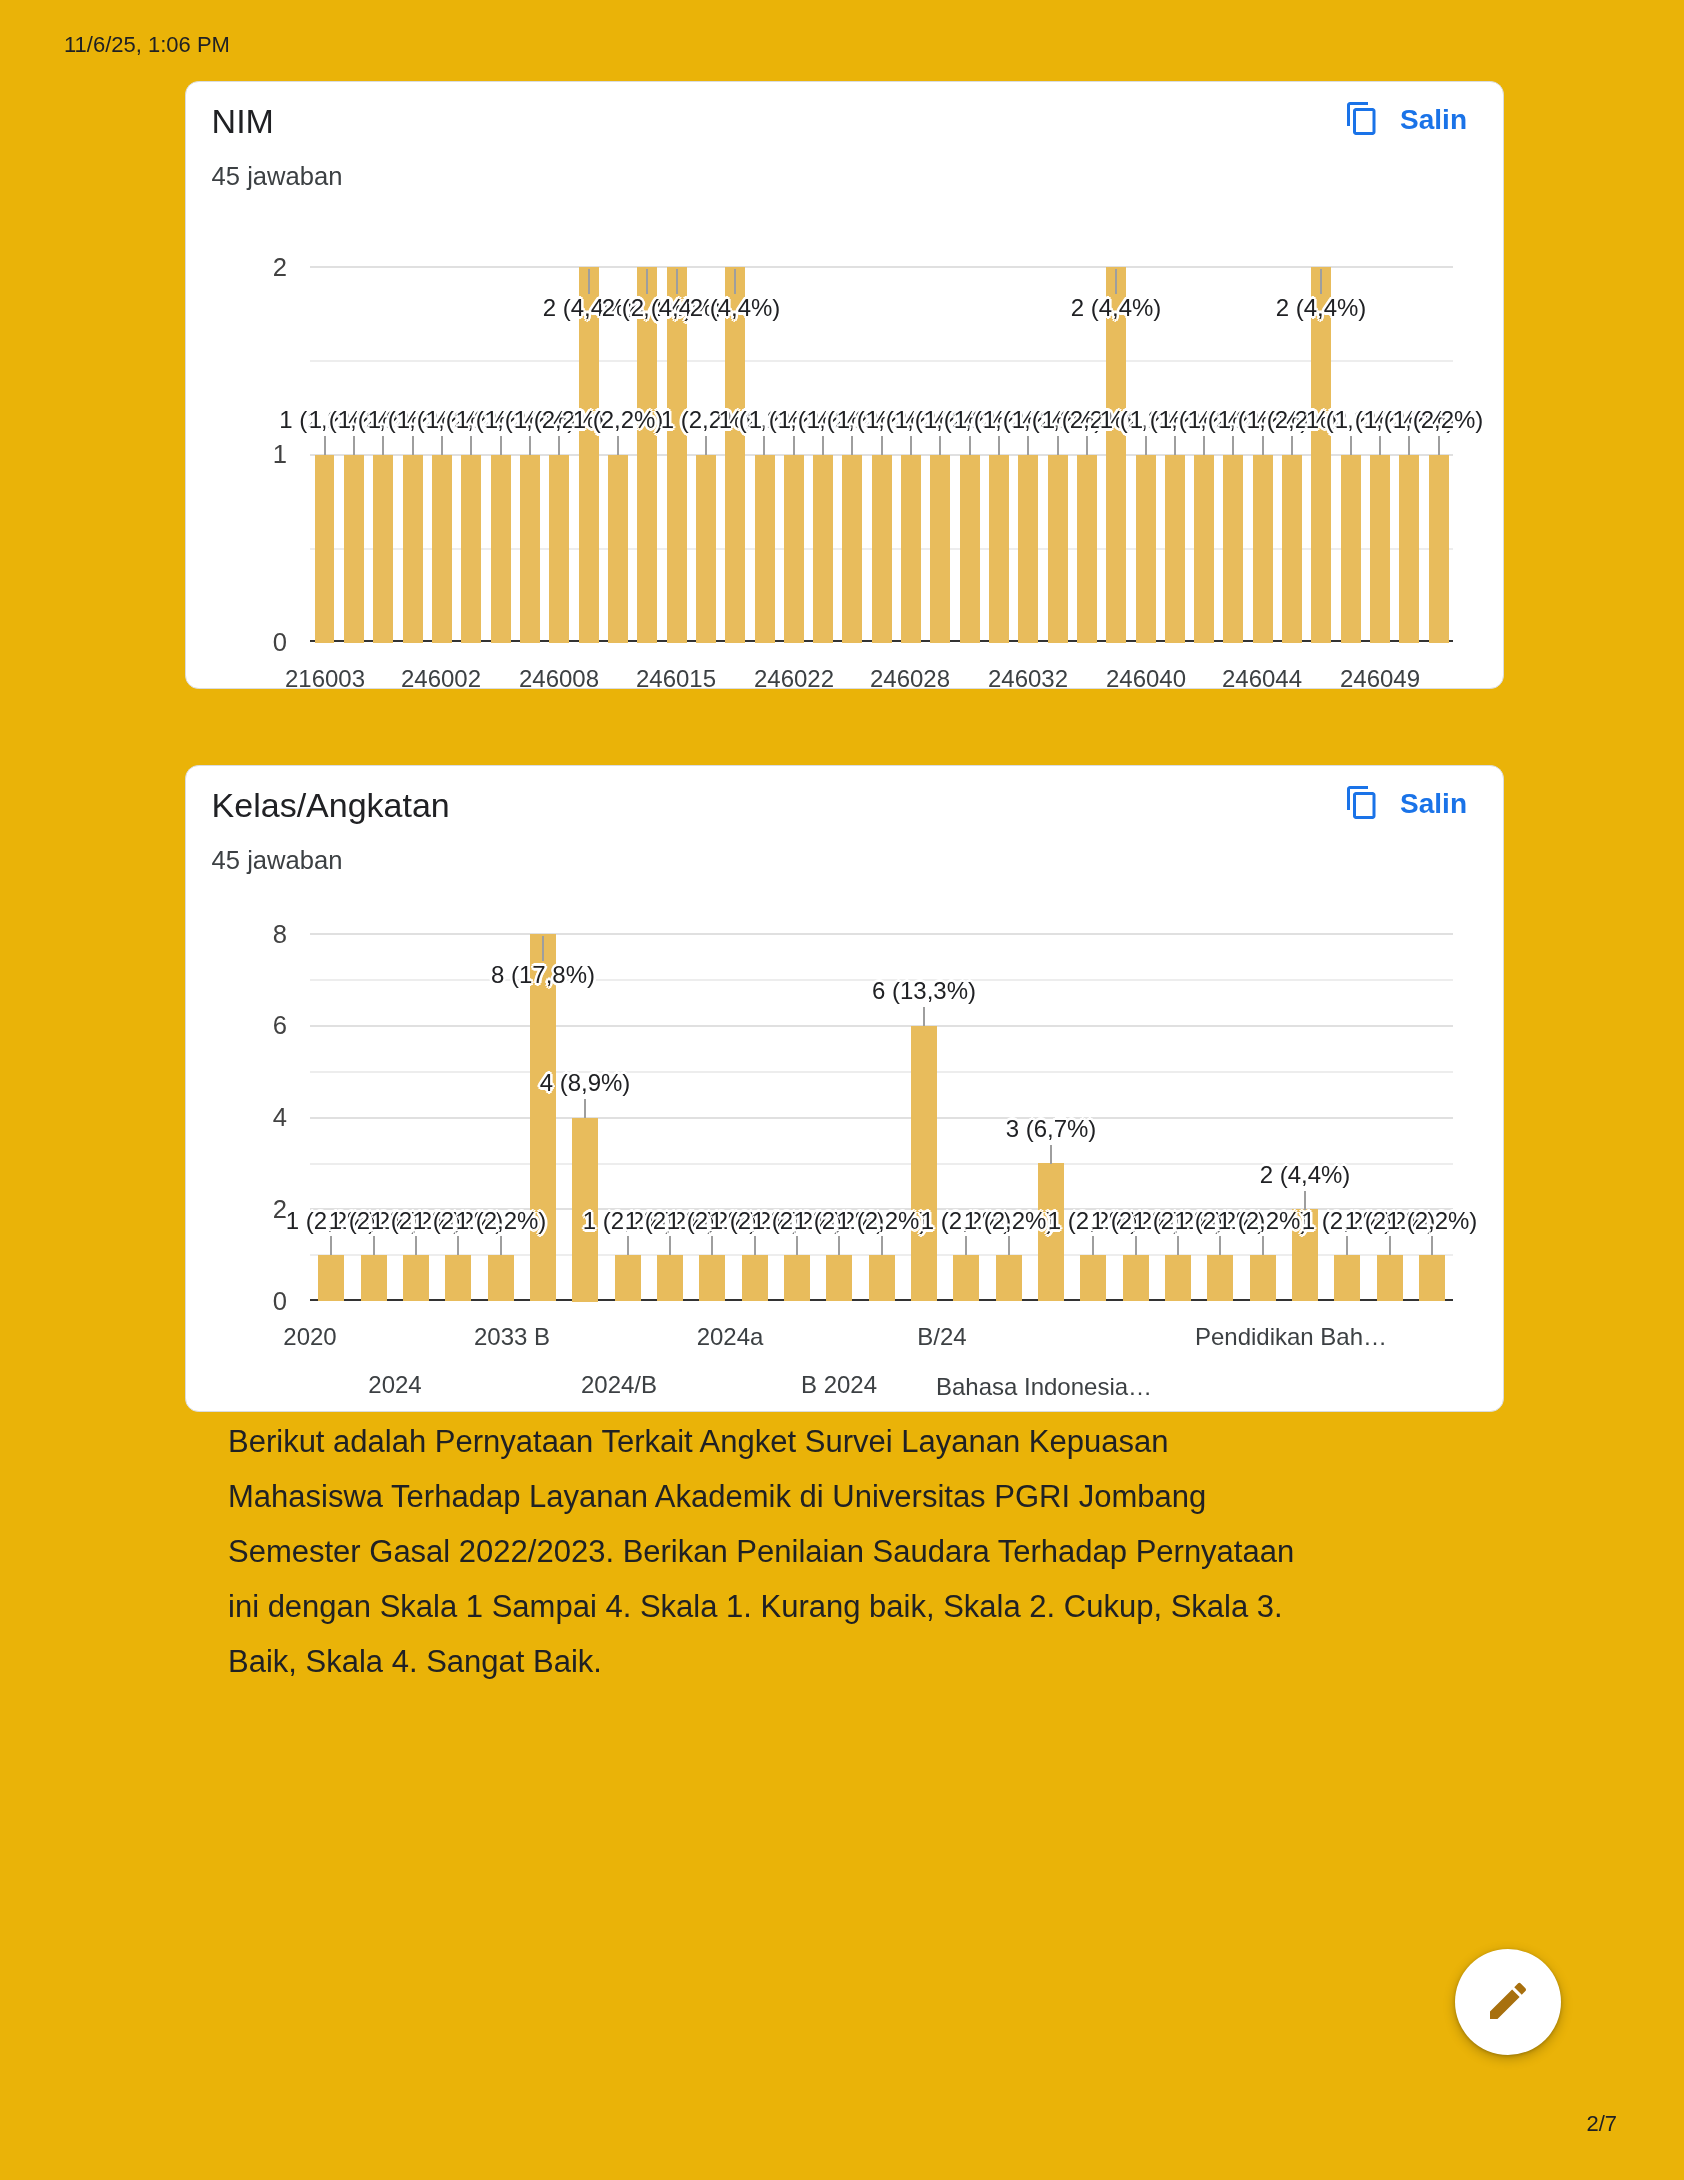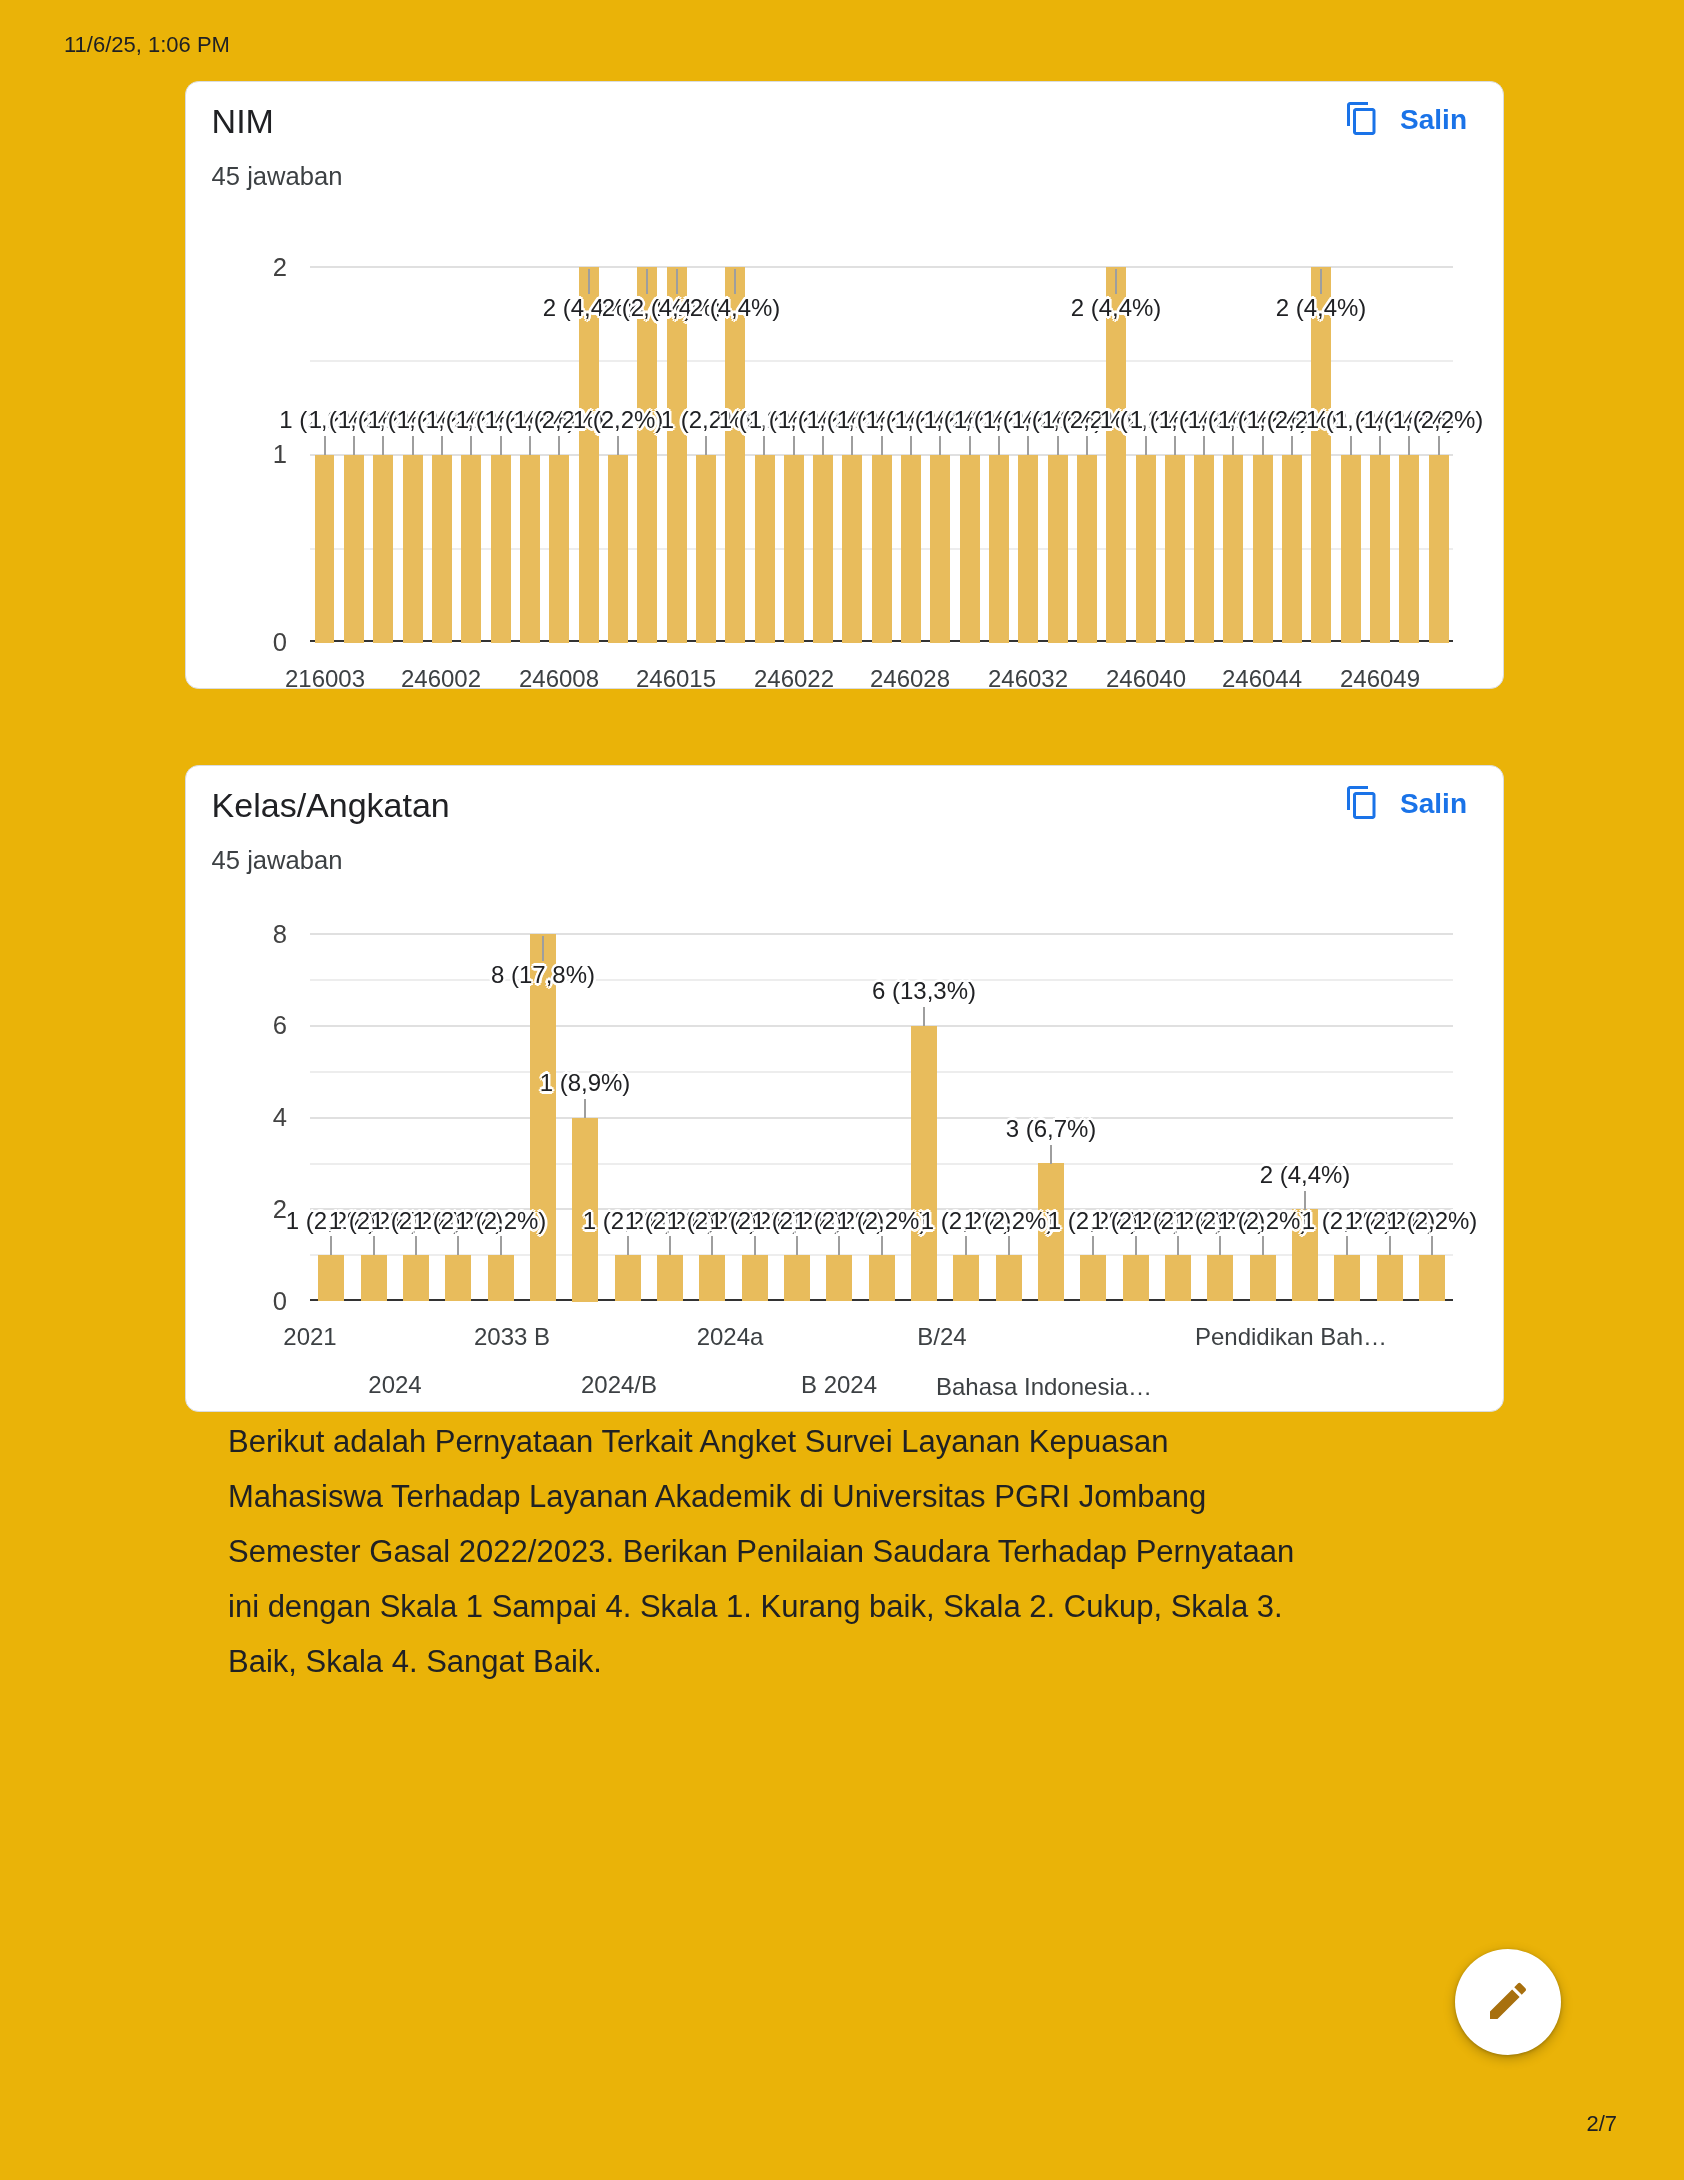--- a/index.html
+++ b/index.html
@@ -289,21 +289,21 @@
           <div class="leader" style="left: 1079px; top: 302px; height: 19px;"></div>
           <div class="leader" style="left: 1121px; top: 302px; height: 19px;"></div>
         </div>
         <div class="" style="position: absolute; inset: 0px;">
           <div class="blabel" style="left: 21px; top: 273px;">1 (2,2%)</div>
           <div class="blabel" style="left: 64px; top: 273px;">1 (2,2%)</div>
           <div class="blabel" style="left: 106px; top: 273px;">1 (2,2%)</div>
           <div class="blabel" style="left: 148px; top: 273px;">1 (2,2%)</div>
           <div class="blabel" style="left: 191px; top: 273px;">1 (2,2%)</div>
           <div class="blabel" style="left: 233px; top: 27px;">8 (17,8%)</div>
-          <div class="blabel" style="left: 275px; top: 135px;">1 (8,9%)</div>
+          <div class="blabel" style="left: 275px; top: 135px;">4 (8,9%)</div>
           <div class="blabel" style="left: 318px; top: 273px;">1 (2,2%)</div>
           <div class="blabel" style="left: 360px; top: 273px;">1 (2,2%)</div>
           <div class="blabel" style="left: 402px; top: 273px;">1 (2,2%)</div>
           <div class="blabel" style="left: 445px; top: 273px;">1 (2,2%)</div>
           <div class="blabel" style="left: 487px; top: 273px;">1 (2,2%)</div>
           <div class="blabel" style="left: 529px; top: 273px;">1 (2,2%)</div>
           <div class="blabel" style="left: 572px; top: 273px;">1 (2,2%)</div>
           <div class="blabel" style="left: 614px; top: 43px;">6 (13,3%)</div>
           <div class="blabel" style="left: 656px; top: 273px;">1 (2,2%)</div>
           <div class="blabel" style="left: 699px; top: 273px;">1 (2,2%)</div>
@@ -311,21 +311,21 @@
           <div class="blabel" style="left: 783px; top: 273px;">1 (2,2%)</div>
           <div class="blabel" style="left: 826px; top: 273px;">1 (2,2%)</div>
           <div class="blabel" style="left: 868px; top: 273px;">1 (2,2%)</div>
           <div class="blabel" style="left: 910px; top: 273px;">1 (2,2%)</div>
           <div class="blabel" style="left: 953px; top: 273px;">1 (2,2%)</div>
           <div class="blabel" style="left: 995px; top: 227px;">2 (4,4%)</div>
           <div class="blabel" style="left: 1037px; top: 273px;">1 (2,2%)</div>
           <div class="blabel" style="left: 1080px; top: 273px;">1 (2,2%)</div>
           <div class="blabel" style="left: 1122px; top: 273px;">1 (2,2%)</div>
         </div>
-        <div class="xtick" style="left: 0px; top: 389px;">2021</div>
+        <div class="xtick" style="left: 0px; top: 389px;">2020</div>
         <div class="xtick" style="left: 85px; top: 437px;">2024</div>
         <div class="xtick" style="left: 202px; top: 389px;">2033 B</div>
         <div class="xtick" style="left: 309px; top: 437px;">2024/B</div>
         <div class="xtick" style="left: 420px; top: 389px;">2024a</div>
         <div class="xtick" style="left: 529px; top: 437px;">B 2024</div>
         <div class="xtick" style="left: 632px; top: 389px;">B/24</div>
         <div class="xtick" style="left: 734px; top: 439px;">Bahasa Indonesia…</div>
         <div class="xtick" style="left: 981px; top: 389px;">Pendidikan Bah…</div>
       </div>
   </div>

